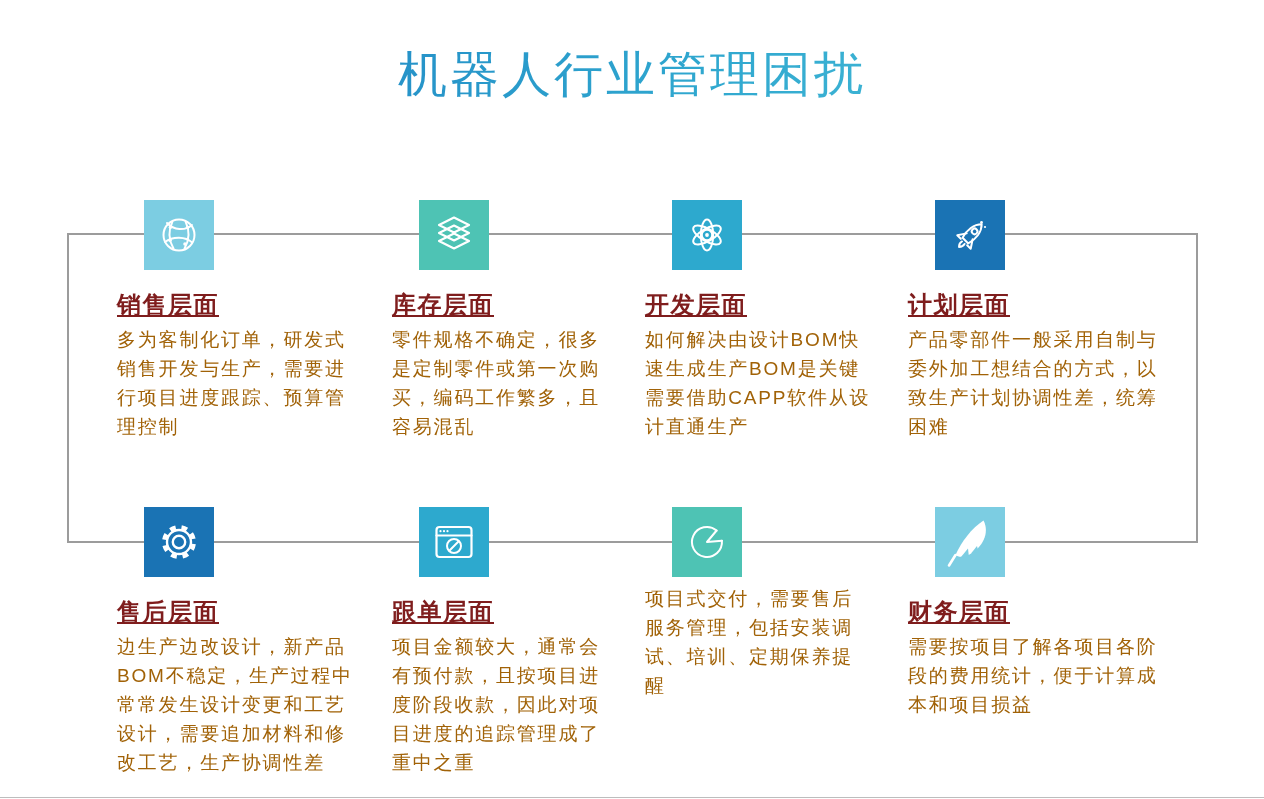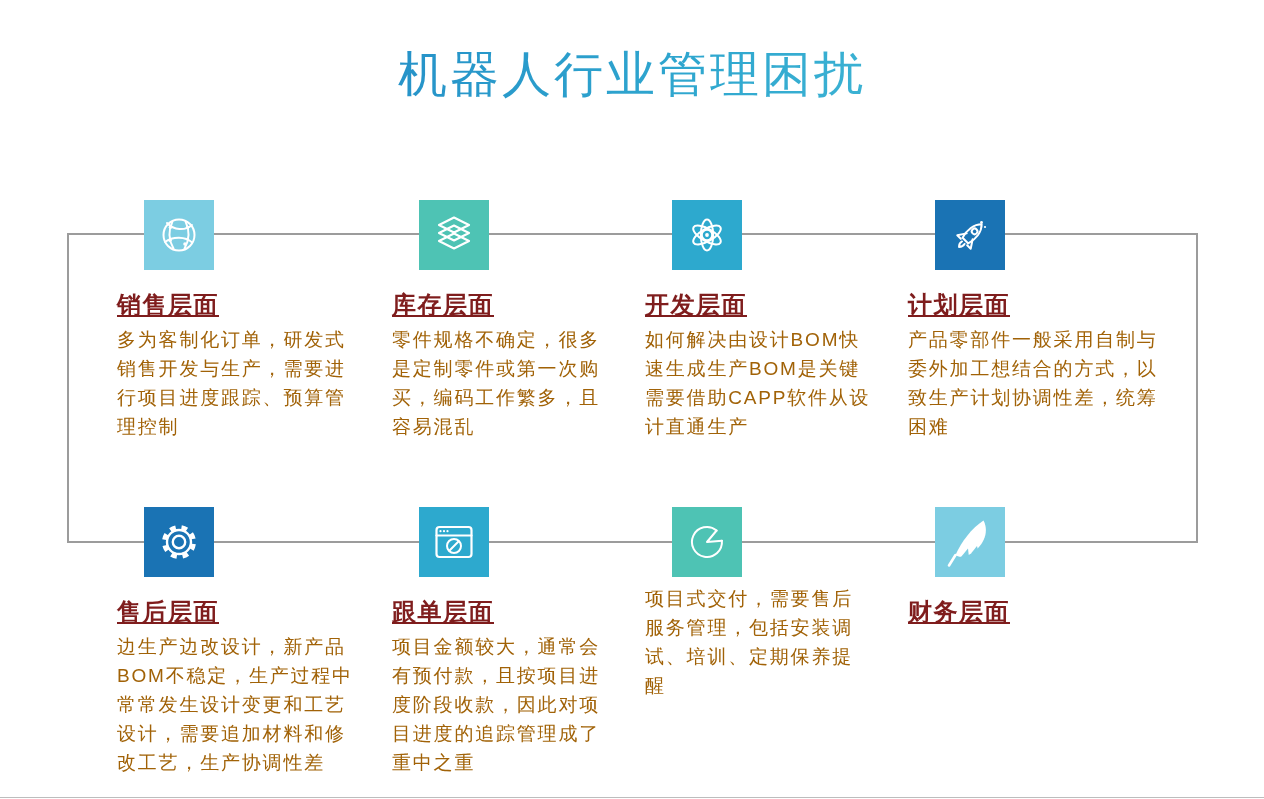--- a/index.html
+++ b/index.html
@@ -192,15 +192,18 @@
   <div class="section row2 col4">
     <div class="icon-box" style="background-color: rgb(124, 205, 226);">
       <svg viewBox="0 0 70 70">
         <path d="M48.5,13.5 C55,26 47.5,40.5 34.5,47.5 C28.5,50.5 23.5,50.5 20.5,48 C26.5,34.5 36.5,21.5 48.5,13.5 Z" fill="#ffffff"></path>
         <path d="M26,50 L33,41.5 L34,50.5 Z" fill="#7ccde2"></path>
         <path d="M36,46.5 L42,39 L43.5,45 Z" fill="#7ccde2"></path>
         <path d="M20.5,48 L14,58.5" stroke="#ffffff" stroke-width="2.6" stroke-linecap="round" fill="none"></path>
       </svg>
     </div>
     <div class="sec-title">财务层面</div>
+    <div class="sec-body">需要按项目了解各项目各阶
+段的费用统计，便于计算成
+本和项目损益</div>
   </div>
 
 </div>
 
 </body></html>

